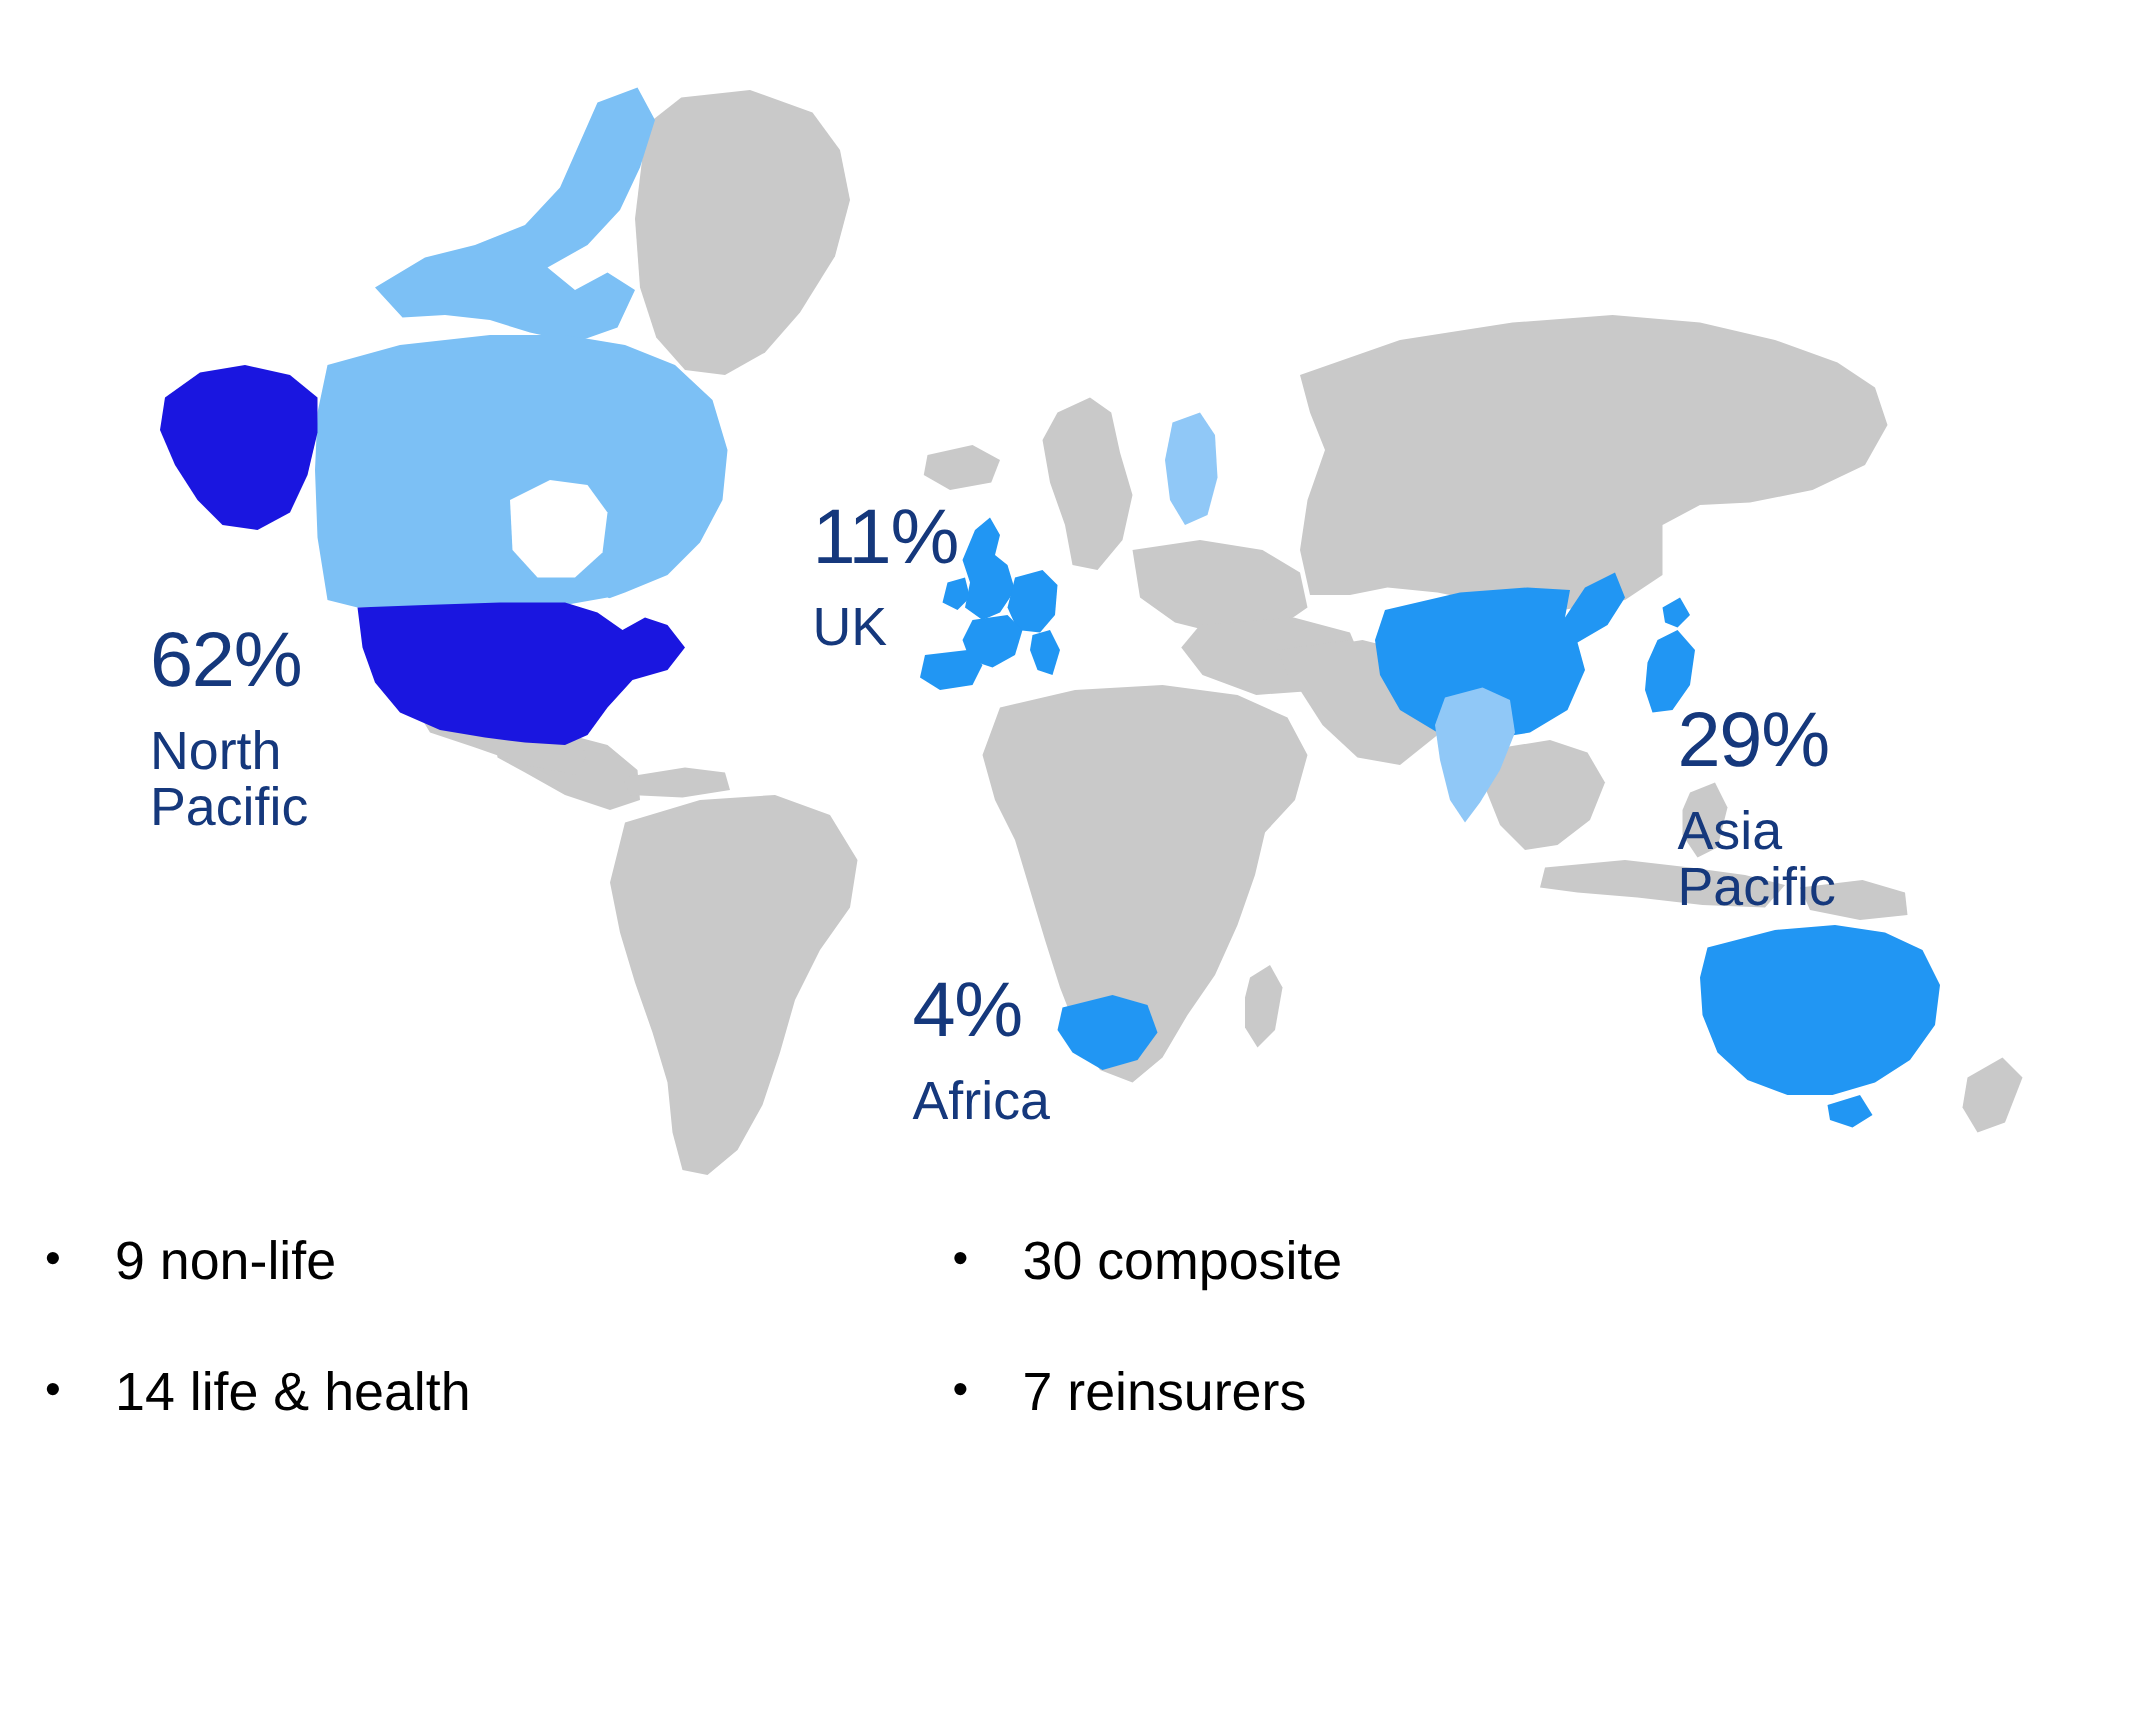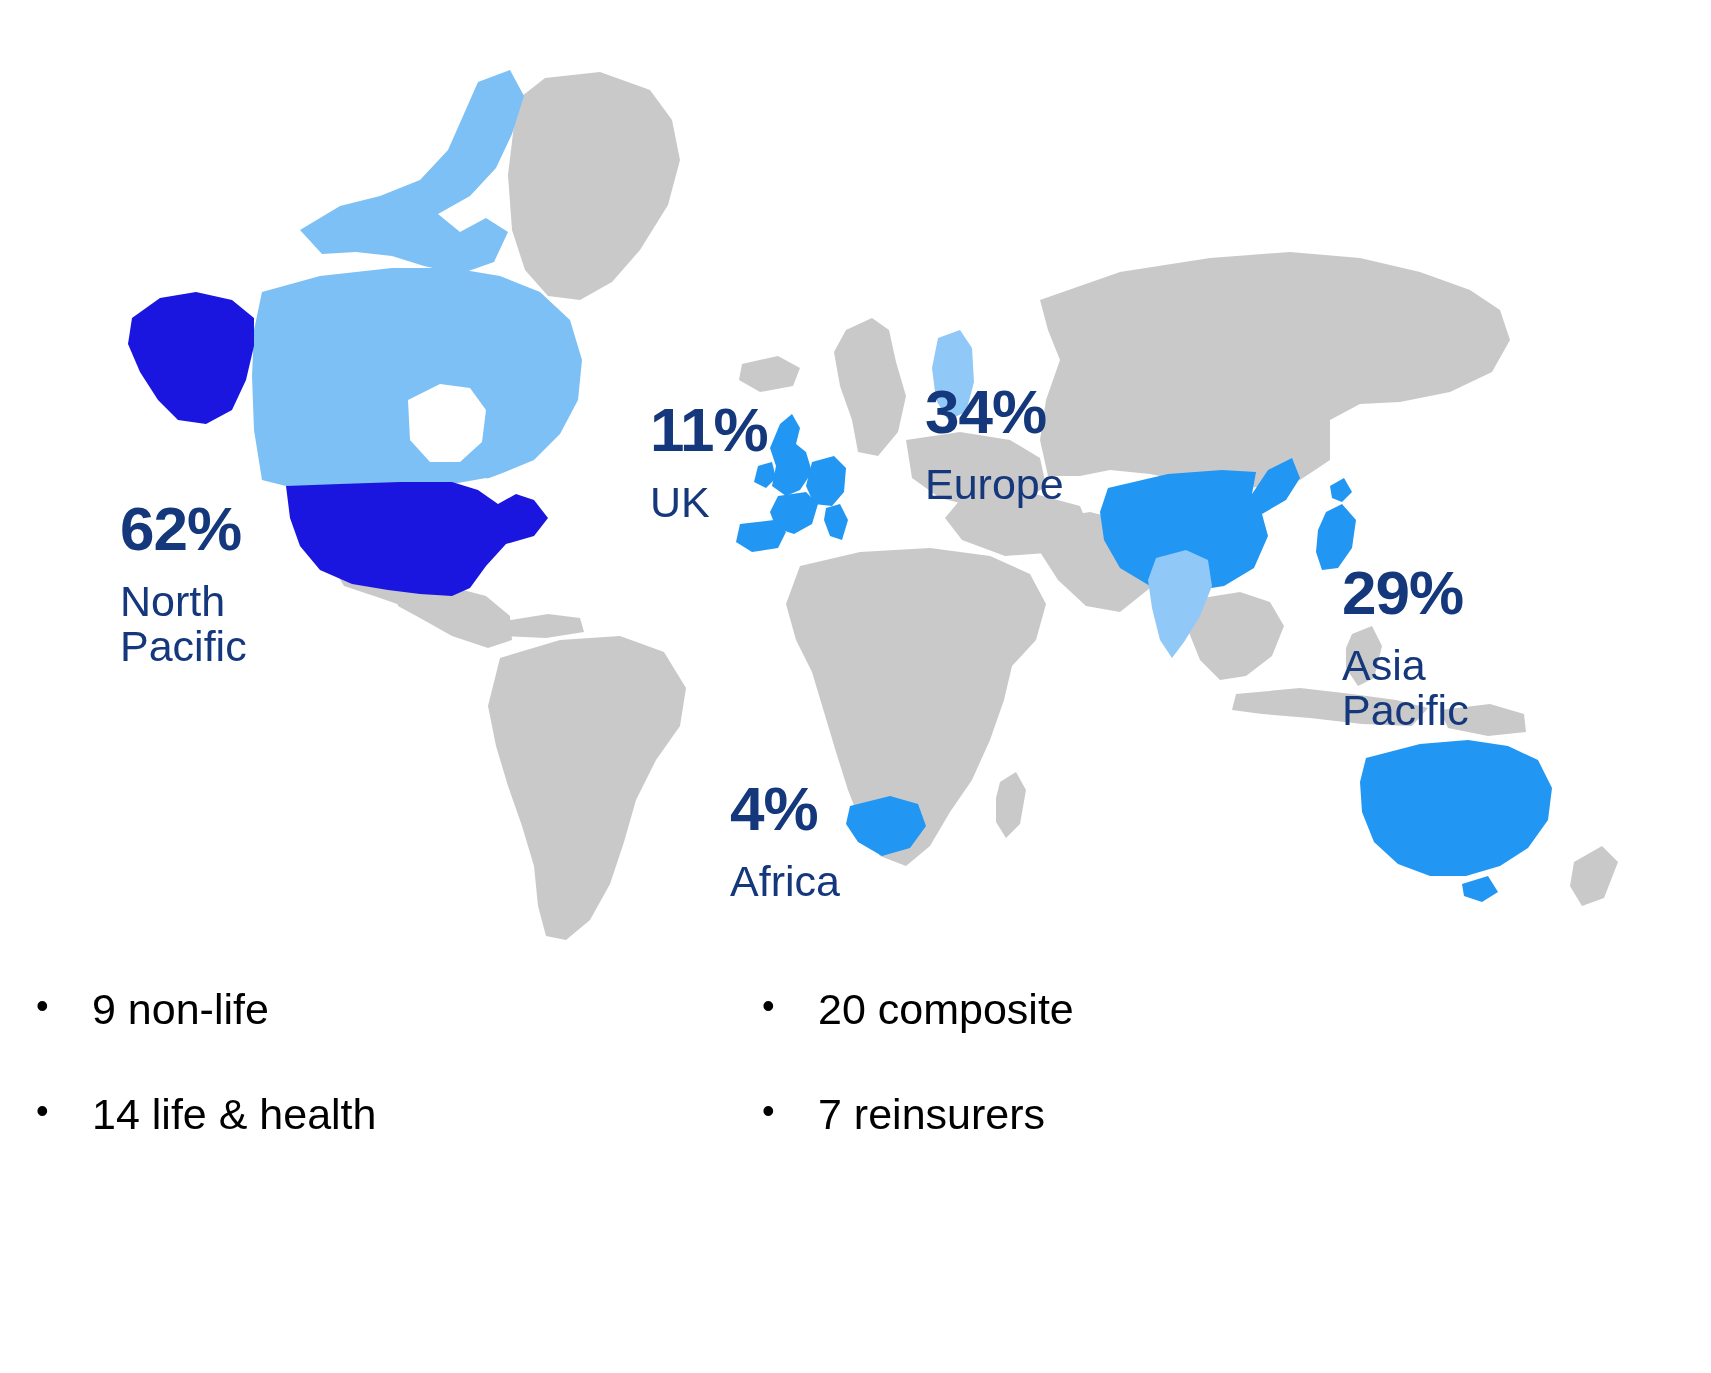--- a/index.html
+++ b/index.html
@@ -20,21 +20,21 @@
   .region-label{
     position:absolute;
     color:#15387c;
     font-family:"Liberation Sans", sans-serif;
     line-height:1.0;
     white-space:pre-line;
   }
   .region-pct{
     display:block;
     font-size:62px;
-    font-weight:bold;
+    font-weight:normal;
     letter-spacing:-1px;
     line-height:0.95;
   }
   .region-name{
     display:block;
     font-size:43px;
     font-weight:normal;
     line-height:1.04;
     margin-top:4px;
     white-space:pre-line;
@@ -172,24 +172,20 @@
       <span class="region-pct">62%</span>
       <span class="region-name">North
 Pacific</span>
     </div>
 
     <div class="region-label" id="label-uk">
       <span class="region-pct">11%</span>
       <span class="region-name">UK</span>
     </div>
 
-    <div class="region-label" id="label-europe">
-      <span class="region-pct">34%</span>
-      <span class="region-name">Europe</span>
-    </div>
 
     <div class="region-label" id="label-asia-pacific">
       <span class="region-pct">29%</span>
       <span class="region-name">Asia
 Pacific</span>
     </div>
 
     <div class="region-label" id="label-africa">
       <span class="region-pct">4%</span>
       <span class="region-name">Africa</span>
@@ -205,21 +201,21 @@
       </div>
       <div class="bullet-item">
         <span class="bullet-dot">•</span>
         <span class="bullet-text">14 life &amp; health</span>
       </div>
     </div>
 
     <div class="bullet-col" id="bullet-col-right">
       <div class="bullet-item">
         <span class="bullet-dot">•</span>
-        <span class="bullet-text">20 composite</span>
+        <span class="bullet-text">30 composite</span>
       </div>
       <div class="bullet-item">
         <span class="bullet-dot">•</span>
         <span class="bullet-text">7 reinsurers</span>
       </div>
     </div>
 
   </div>
 
 </div>

